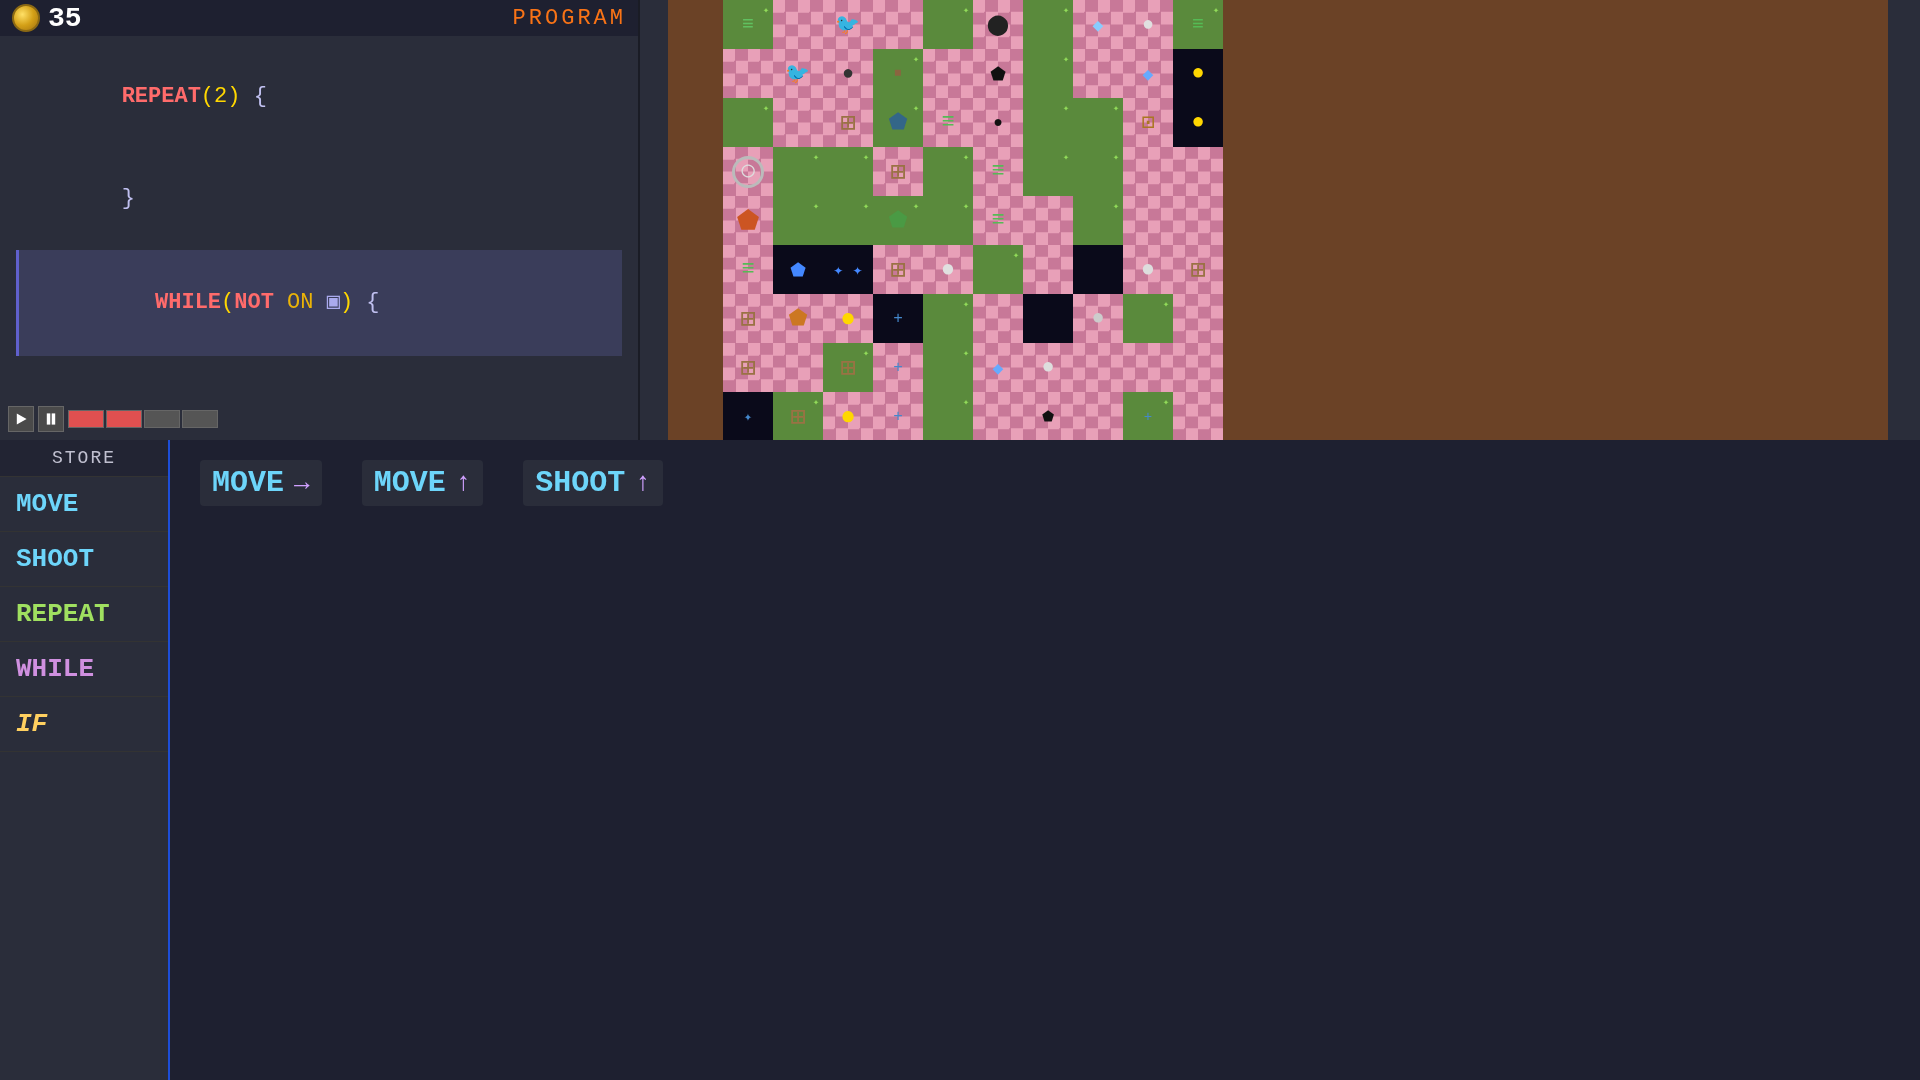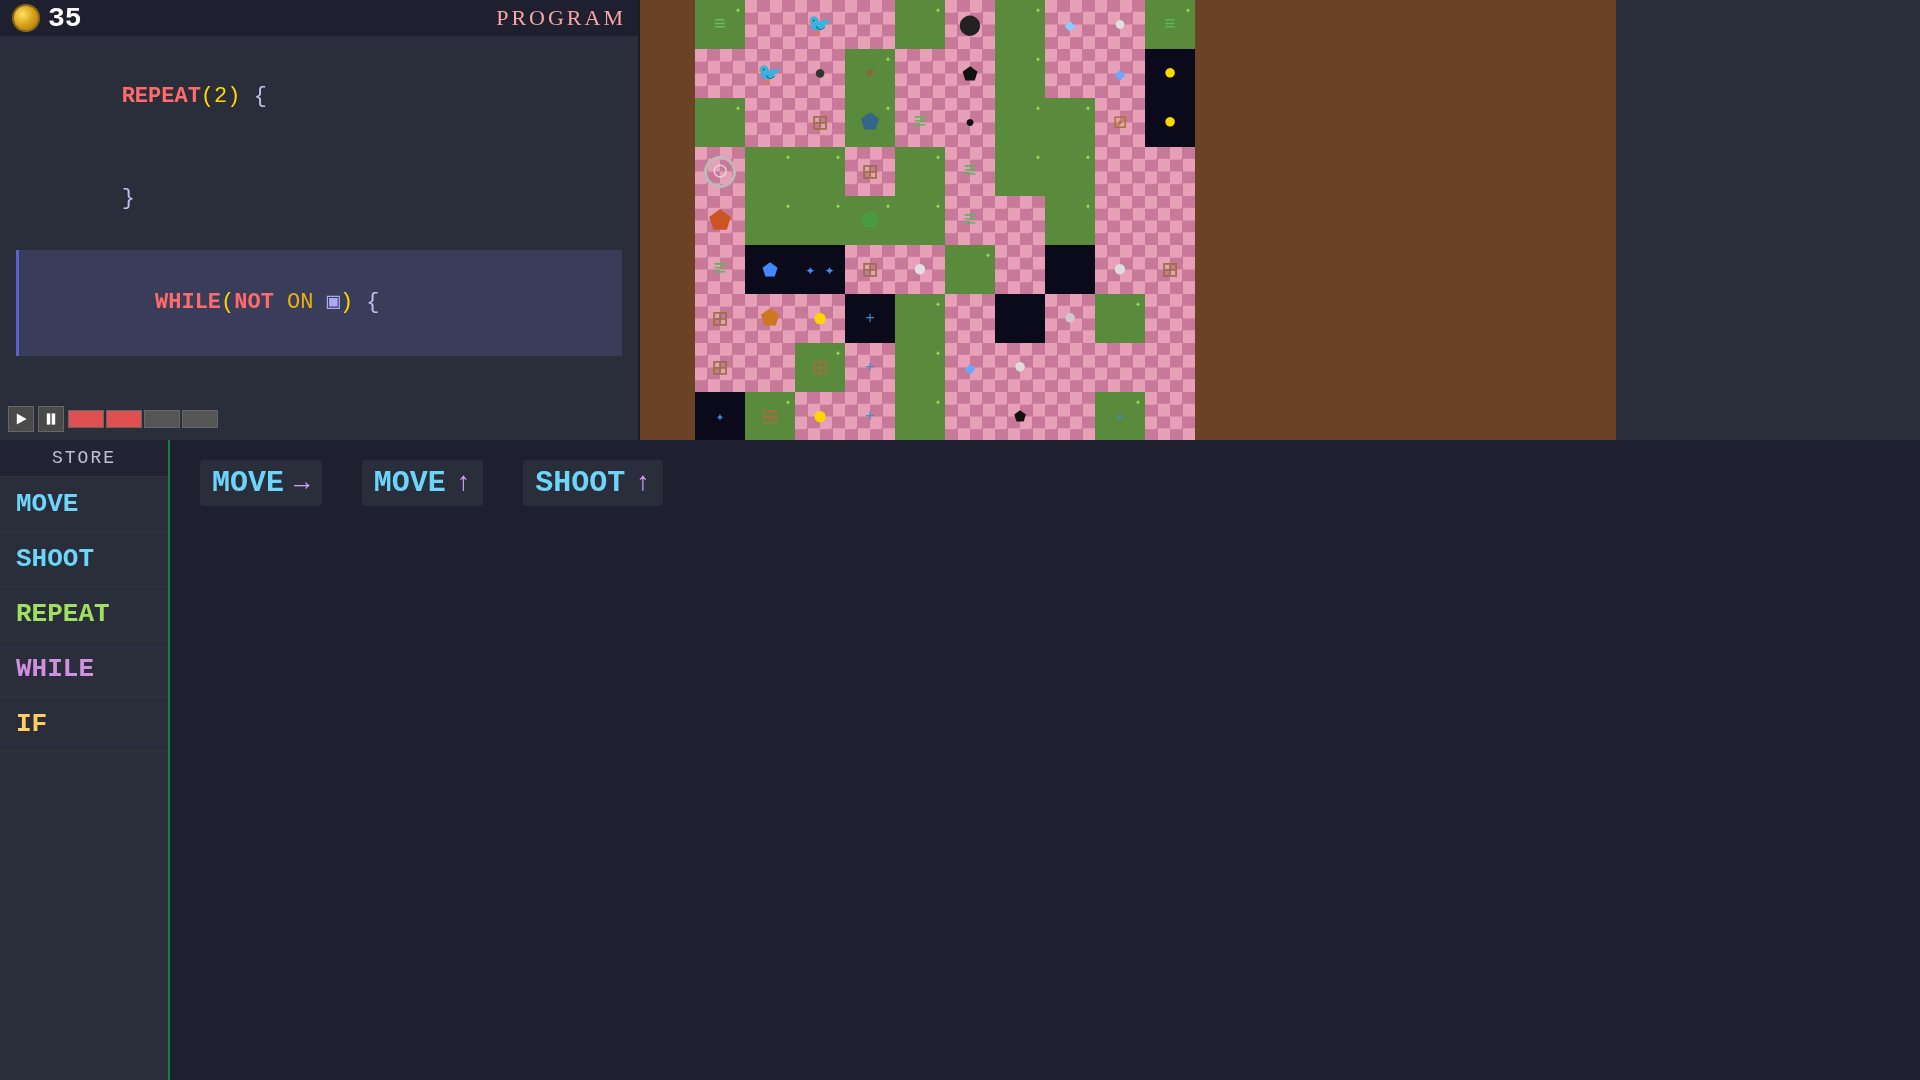--- a/index.html
+++ b/index.html
@@ -7,22 +7,23 @@
       width: 1920px;
       height: 1080px;
       background: #2a2d3a;
       font-family: 'Courier New', monospace;
       overflow: hidden;
     }
 
     
     .top-section {
       display: flex;
-      width: 1616px;
+      width: 1888px;
       height: 440px;
+      gap: 28px;
     }
 
     
     .code-panel {
       width: 640px;
       height: 440px;
       background: #2a2d3a;
       position: relative;
       border-right: 2px solid #1a1c25;
     }
@@ -52,23 +53,23 @@
     }
 
     .coin-count {
       color: #ffffff;
       font-size: 28px;
       font-weight: bold;
       font-family: 'Courier New', monospace;
     }
 
     .program-title {
-      color: #fca5a5;
+      color: #f97316;
       font-size: 22px;
-      font-family: Liberation Serif, serif;
+      font-family: Liberation Mono, monospace;
       letter-spacing: 3px;
     }
 
     .code-area {
       padding: 10px 16px;
       height: 380px;
       overflow: hidden;
     }
 
     .code-line {
@@ -187,21 +188,21 @@
       display: flex;
       width: 1920px;
       height: 640px;
       background: #1e2030;
     }
 
     .store-panel {
       width: 170px;
       height: 640px;
       background: #2a2d3a;
-      border-right: 2px solid #15803d;
+      border-right: 2px solid #1d4ed8;
     }
 
     .store-title {
       text-align: center;
       color: #c0c0d0;
       font-family: 'Courier New', monospace;
       font-size: 18px;
       padding: 8px 0;
       background: #222433;
       border-bottom: 1px solid #333;
@@ -216,21 +217,21 @@
       font-weight: bold;
       cursor: pointer;
       background: #2a2d3a;
       border-bottom: 1px solid #333;
     }
 
     .store-item-move { color: #6dd5fa; }
     .store-item-shoot { color: #6dd5fa; }
     .store-item-repeat { color: #a0e060; }
     .store-item-while { color: #d090e0; }
-    .store-item-if { color: #ffd060; }
+    .store-item-if { color: #ffd060; font-style: italic; }
 
     .commands-area {
       flex: 1;
       padding: 20px 30px;
       display: flex;
       flex-direction: column;
       gap: 16px;
     }
 
     .command-row {

